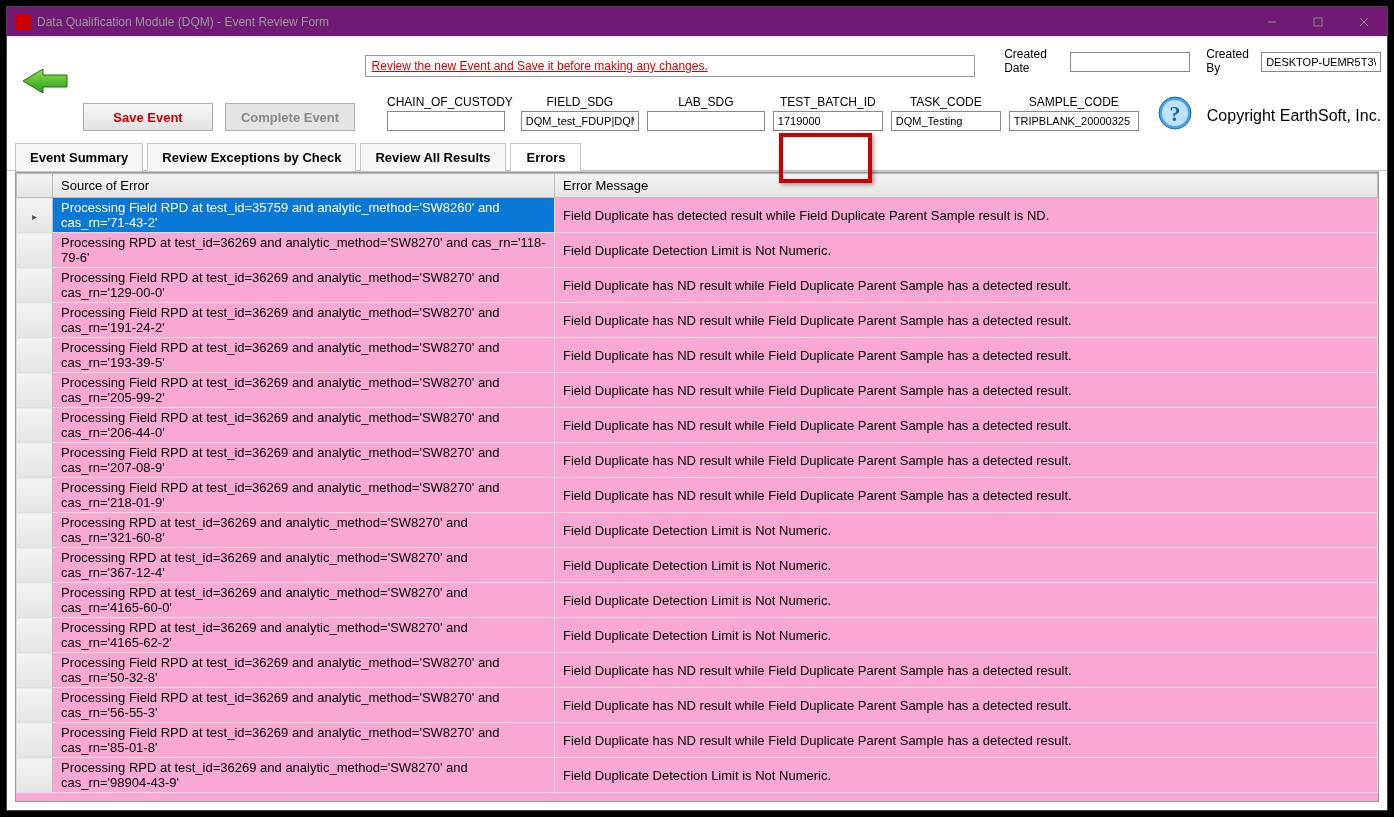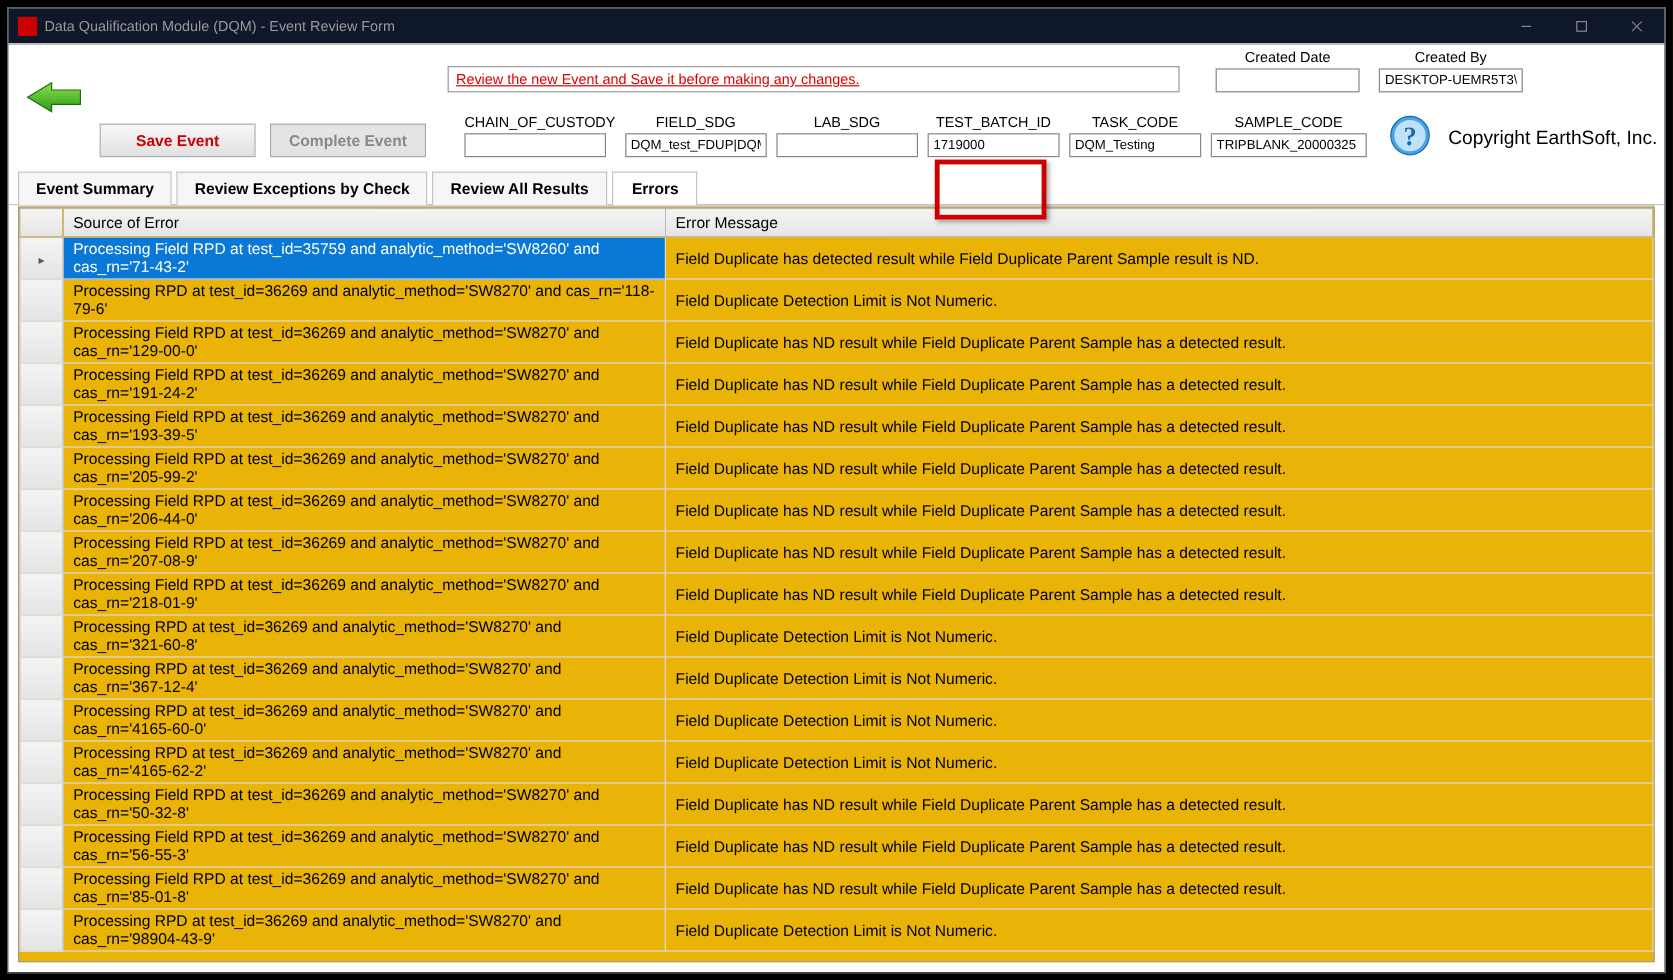--- a/index.html
+++ b/index.html
@@ -24,21 +24,21 @@
     display: flex;
     flex-direction: column;
     border: 1px solid #444;
     box-shadow: 0 0 6px rgba(0,0,0,0.6);
   }
   
   .titlebar {
     height: 30px;
     display: flex;
     align-items: center;
-    background: #0f172a;
+    background: #701a75;
     color: #999;
     padding: 0 0 0 8px;
     border-bottom: 1px solid #e5e5e5;
   }
   .titlebar .app-icon {
     width: 16px; height: 16px; margin-right: 6px;
     background: #c00;
     display: inline-block;
     position: relative;
   }
@@ -78,21 +78,21 @@
   .alert-row { display:flex; align-items:flex-end; height: 34px;}
   .alert-box {
     flex:0 0 610px;
     height: 22px;
     border: 1px solid #999;
     color: #d00;
     padding: 2px 6px;
     font-size: 12px;
     display:flex; align-items:center;text-decoration:underline;
   }
-  .created-col { display:flex; flex-direction:column; align-items:center; margin-left:16px;}
+  .created-col { display:flex; flex-direction:row; align-items:center; margin-left:16px;}
   .created-col label { font-size:12px; color:#000; margin-bottom:2px;}
   .created-col input {
     width: 120px; height: 20px; border:1px solid #888; padding:2px 4px; font-size:11px;
   }
   .field-row {
     display:flex; gap:8px; margin-top:8px; align-items:flex-end;
   }
   .field-col { display:flex; flex-direction:column;}
   .field-col label { font-size:12px; color:#000; margin-bottom:2px; text-align:center;}
   .field-col input {
@@ -143,21 +143,21 @@
     display:flex;
     border-top: 1px solid #c5c5c5;
     overflow:hidden;
     margin: 0 8px 8px 8px;
   }
   .grid {
     flex:1;
     overflow-y: scroll;
     overflow-x: hidden;
     border: 1px solid #999;
-    background:#eab308;
+    background:#f9a8d4;
   }
   table { border-collapse: collapse; width: 100%; table-layout: fixed;}
   th {
     background: linear-gradient(#f4f4f4,#e4e4e4);
     border: 1px solid #bbb;
     text-align: left;
     padding: 4px 8px;
     font-size: 13px;
     font-weight: normal;
     position: sticky; top:0;

